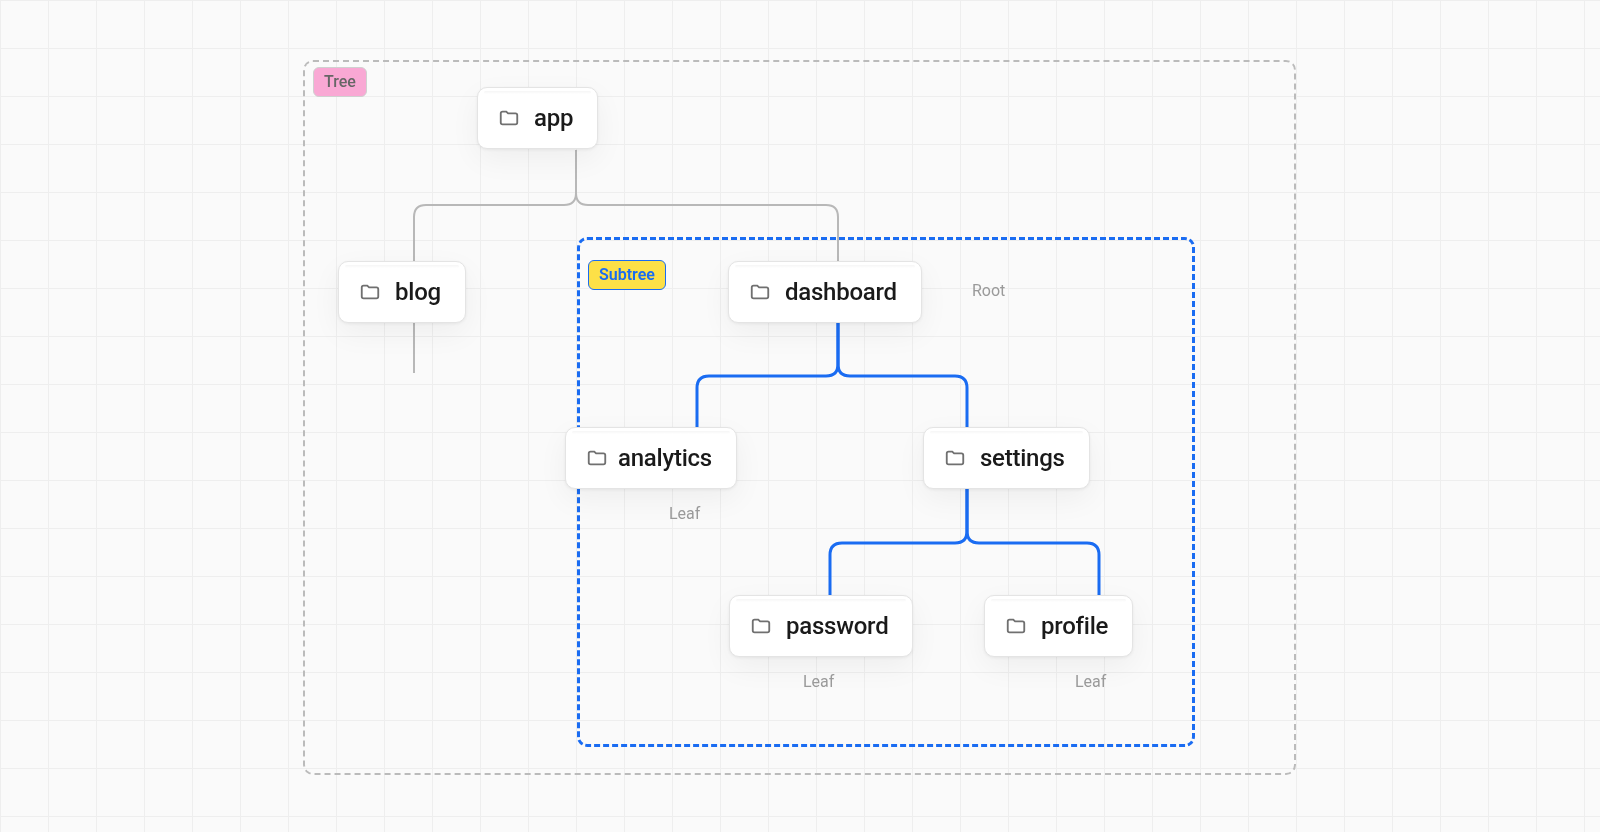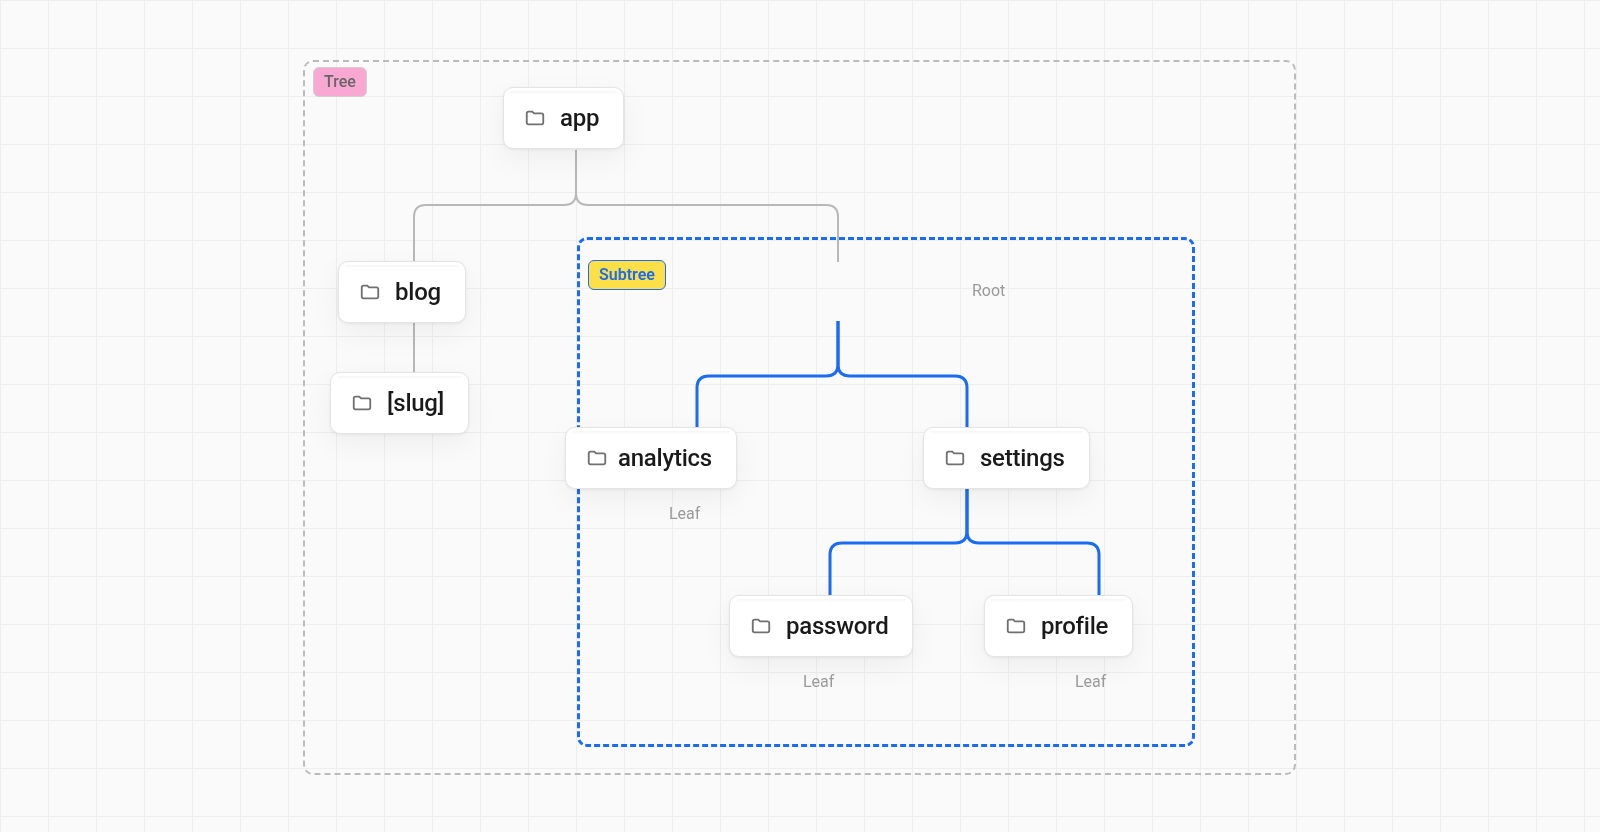--- a/index.html
+++ b/index.html
@@ -129,47 +129,47 @@
 
   <svg class="connector" style="left:0;top:0" width="1600" height="832">
 
     <path d="M 838 321 L 838 364 Q 838 376 826 376 L 709 376 Q 697 376 697 388 L 697 428" fill="none" stroke="#1a6cf2" stroke-width="3"></path>
     <path d="M 838 321 L 838 364 Q 838 376 850 376 L 955 376 Q 967 376 967 388 L 967 428" fill="none" stroke="#1a6cf2" stroke-width="3"></path>
 
     <path d="M 967 488 L 967 531 Q 967 543 955 543 L 842 543 Q 830 543 830 555 L 830 595" fill="none" stroke="#1a6cf2" stroke-width="3"></path>
     <path d="M 967 488 L 967 531 Q 967 543 979 543 L 1087 543 Q 1099 543 1099 555 L 1099 595" fill="none" stroke="#1a6cf2" stroke-width="3"></path>
   </svg>
 
-  <div class="node" style="left:503px;top:87px;">
+  <div class="node" style="left:477px;top:87px;">
     <span class="folder-icon">
       <svg viewBox="0 0 24 24" fill="none" stroke="#707070" stroke-width="2">
           <path d="M3 7a2 2 0 0 1 2-2h4l2 2h8a2 2 0 0 1 2 2v8a2 2 0 0 1-2 2H5a2 2 0 0 1-2-2V7z"></path>
         </svg>
     </span>
     <span class="node-label">app</span>
   </div>
 
   <div class="node" style="left:338px;top:261px;">
     <span class="folder-icon">
       <svg viewBox="0 0 24 24" fill="none" stroke="#707070" stroke-width="2">
           <path d="M3 7a2 2 0 0 1 2-2h4l2 2h8a2 2 0 0 1 2 2v8a2 2 0 0 1-2 2H5a2 2 0 0 1-2-2V7z"></path>
         </svg>
     </span>
     <span class="node-label">blog</span>
   </div>
 
-  <div class="node" style="left:330px;top:372px;">
-    <span class="folder-icon">
-      <svg viewBox="0 0 24 24" fill="none" stroke="#707070" stroke-width="2">
-          <path d="M3 7a2 2 0 0 1 2-2h4l2 2h8a2 2 0 0 1 2 2v8a2 2 0 0 1-2 2H5a2 2 0 0 1-2-2V7z"></path>
-        </svg>
-    </span>
-    <span class="node-label">[slug]</span>
-  </div>
-
+
+  <div class="node" style="left:728px;top:261px;">
+    <span class="folder-icon">
+      <svg viewBox="0 0 24 24" fill="none" stroke="#707070" stroke-width="2">
+          <path d="M3 7a2 2 0 0 1 2-2h4l2 2h8a2 2 0 0 1 2 2v8a2 2 0 0 1-2 2H5a2 2 0 0 1-2-2V7z"></path>
+        </svg>
+    </span>
+    <span class="node-label">dashboard</span>
+  </div>
 
   <div class="node" style="left:565px;top:427px;gap:10px;">
     <span class="folder-icon">
       <svg viewBox="0 0 24 24" fill="none" stroke="#707070" stroke-width="2">
           <path d="M3 7a2 2 0 0 1 2-2h4l2 2h8a2 2 0 0 1 2 2v8a2 2 0 0 1-2 2H5a2 2 0 0 1-2-2V7z"></path>
         </svg>
     </span>
     <span class="node-label">analytics</span>
   </div>
 

